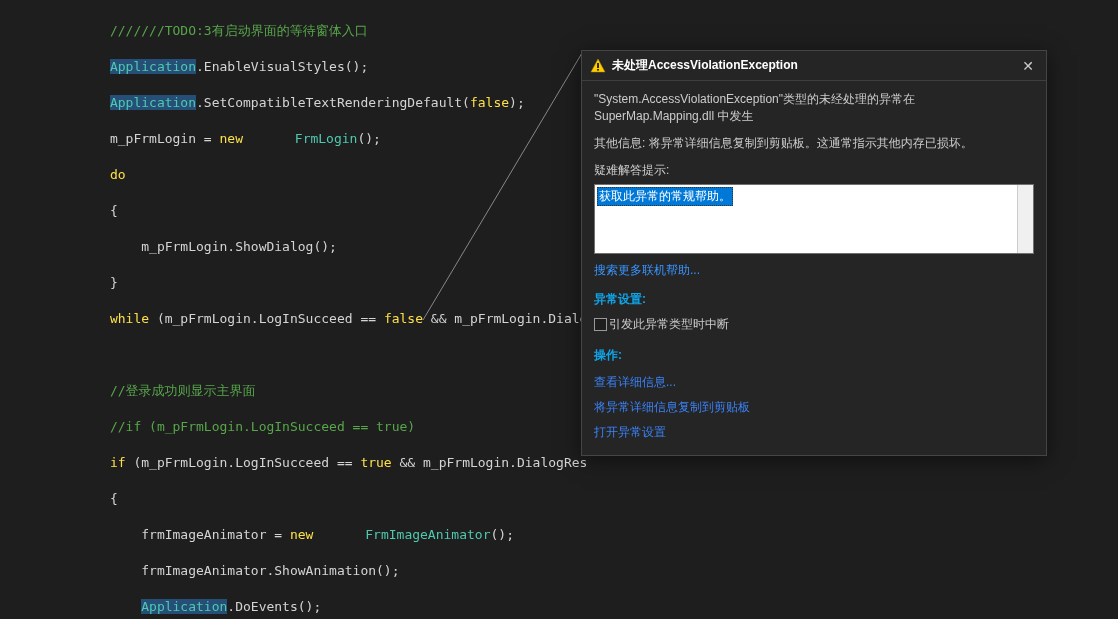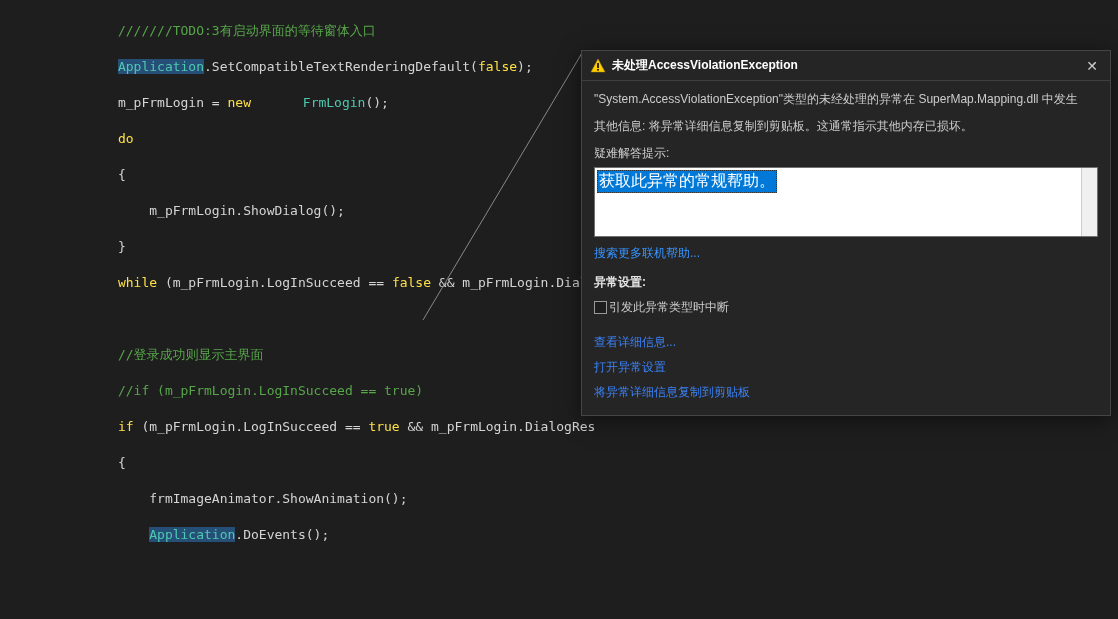--- a/index.html
+++ b/index.html
@@ -1,59 +1,61 @@
 <!DOCTYPE html>
 <html><head>
 <meta charset="utf-8">
 <style>
   * { margin:0; padding:0; box-sizing:border-box; }
   body { background:#1e1e1e; font-family:Consolas,"Microsoft YaHei",monospace; font-size:13px; width:1118px; height:619px; overflow:hidden; position:relative; }
   .editor { padding:4px 0 0 0; color:#d4d4d4; line-height:18px; white-space:pre; position:relative; }
-  .code-line { padding:0 24px; }
+  .code-line { padding:0 16px; }
   .hl-app { background:#264f78; color:#4ec9b0; }
   .c-comment { color:#57a64a; }
   .c-type { color:#4ec9b0;margin-left:44px; }
   .c-kw { color:#fde047; }
   .c-text { color:#d4d4d4; }
-  .popup { position:absolute; left:581px; top:50px; width:530px; background:#252526; border:1px solid #454545; color:#cccccc; font-family:"Microsoft YaHei","Segoe UI",sans-serif; font-size:12px; box-shadow:0 4px 20px rgba(0,0,0,0.5); }
+  .popup { position:absolute; left:581px; top:50px; width:466px; background:#252526; border:1px solid #454545; color:#cccccc; font-family:"Microsoft YaHei","Segoe UI",sans-serif; font-size:12px; box-shadow:0 4px 20px rgba(0,0,0,0.5); }
   .popup-header { display:flex; align-items:center; padding:6px 8px; border-bottom:1px solid #3e3e42; }
   .popup-header .warn-icon { width:16px; height:16px; margin-right:6px; display:inline-flex; align-items:center; justify-content:center; }
   .popup-header .title { font-weight:bold; color:#fff; flex:1; }
   .popup-header .close { color:#ccc; cursor:pointer; font-size:14px; padding:0 4px; }
   .popup-body { padding:10px 12px; }
   .popup-body .msg { margin-bottom:10px; line-height:17px; }
   .popup-body .label { color:#ccc; margin-bottom:5px; }
   .hint-box { background:#fff; color:#000; border:1px solid #707070; height:70px; position:relative; overflow:hidden; }
-  .hint-selected { background:#0078d7; color:#fff; display:inline-block; padding:0 1px; margin:2px; border:1px dotted #333; font-size:16px; }
+  .hint-selected { background:#0078d7; color:#fff; display:inline-block; padding:0 1px; margin:2px; border:1px dotted #333; font-size:12px; }
   .hint-scroll { position:absolute; right:0; top:0; bottom:0; width:16px; background:#f0f0f0; border-left:1px solid #ccc; }
   .link { color:#3794ff; cursor:pointer; }
   .section { margin-top:12px; }
-  .section-title { font-weight:bold; color:#e5e5e5; margin-bottom:6px; }
+  .section-title { font-weight:bold; color:#0ea5e9; margin-bottom:6px; }
   .checkbox-row { display:flex; align-items:center; gap:2px; color:#ccc; padding:2px 0; }
   .checkbox-box { width:13px; height:13px; border:1px solid #999; background:#1e1e1e; display:inline-block; }
   .action-link { color:#3b82f6; cursor:pointer; display:block; padding:4px 0; }
   .pointer-line { position:absolute; pointer-events:none; }
 </style>
 </head>
 <body>
 
 <div class="editor">
 <div class="code-line"><span>            </span><span class="c-comment">///////TODO:3有启动界面的等待窗体入口</span></div>
+<div class="code-line"><span>            </span><span class="hl-app">Application</span><span class="c-text">.EnableVisualStyles();</span></div>
 <div class="code-line"><span>            </span><span class="hl-app">Application</span><span class="c-text">.SetCompatibleTextRenderingDefault(</span><span class="c-kw">false</span><span class="c-text">);</span></div>
 <div class="code-line"><span>            </span><span class="c-text">m_pFrmLogin = </span><span class="c-kw">new</span><span> </span><span class="c-type">FrmLogin</span><span class="c-text">();</span></div>
 <div class="code-line"><span>            </span><span class="c-kw">do</span></div>
 <div class="code-line"><span>            </span><span class="c-text">{</span></div>
 <div class="code-line"><span>            </span><span class="c-text">    m_pFrmLogin.ShowDialog();</span></div>
 <div class="code-line"><span>            </span><span class="c-text">}</span></div>
 <div class="code-line"><span>            </span><span class="c-kw">while</span><span class="c-text"> (m_pFrmLogin.LogInSucceed == </span><span class="c-kw">false</span><span class="c-text"> &amp;&amp; m_pFrmLogin.Dialo</span></div>
 <div class="code-line">&nbsp;</div>
 <div class="code-line"><span>            </span><span class="c-comment">//登录成功则显示主界面</span></div>
 <div class="code-line"><span>            </span><span class="c-comment">//if (m_pFrmLogin.LogInSucceed == true)</span></div>
 <div class="code-line"><span>            </span><span class="c-kw">if</span><span class="c-text"> (m_pFrmLogin.LogInSucceed == </span><span class="c-kw">true</span><span class="c-text"> &amp;&amp; m_pFrmLogin.DialogRes</span></div>
 <div class="code-line"><span>            </span><span class="c-text">{</span></div>
+<div class="code-line"><span>            </span><span class="c-text">    frmImageAnimator = </span><span class="c-kw">new</span><span> </span><span class="c-type">FrmImageAnimator</span><span class="c-text">();</span></div>
 <div class="code-line"><span>            </span><span class="c-text">    frmImageAnimator.ShowAnimation();</span></div>
 <div class="code-line"><span>                </span><span class="hl-app">Application</span><span class="c-text">.DoEvents();</span></div>
 
 
 
 
 
 
 
 
@@ -92,18 +94,19 @@
     </div>
     <div style="margin-top:8px;"><span class="link">搜索更多联机帮助...</span></div>
     <div class="section">
       <div class="section-title">异常设置:</div>
       <label class="checkbox-row">
         <span class="checkbox-box"></span>
         <span>引发此异常类型时中断</span>
       </label>
     </div>
     <div class="section">
+      <div class="section-title">操作:</div>
       <span class="action-link">查看详细信息...</span>
+      <span class="action-link">将异常详细信息复制到剪贴板</span>
       <span class="action-link">打开异常设置</span>
-      <span class="action-link">将异常详细信息复制到剪贴板</span>
     </div>
   </div>
 </div>
 
 </body></html>

